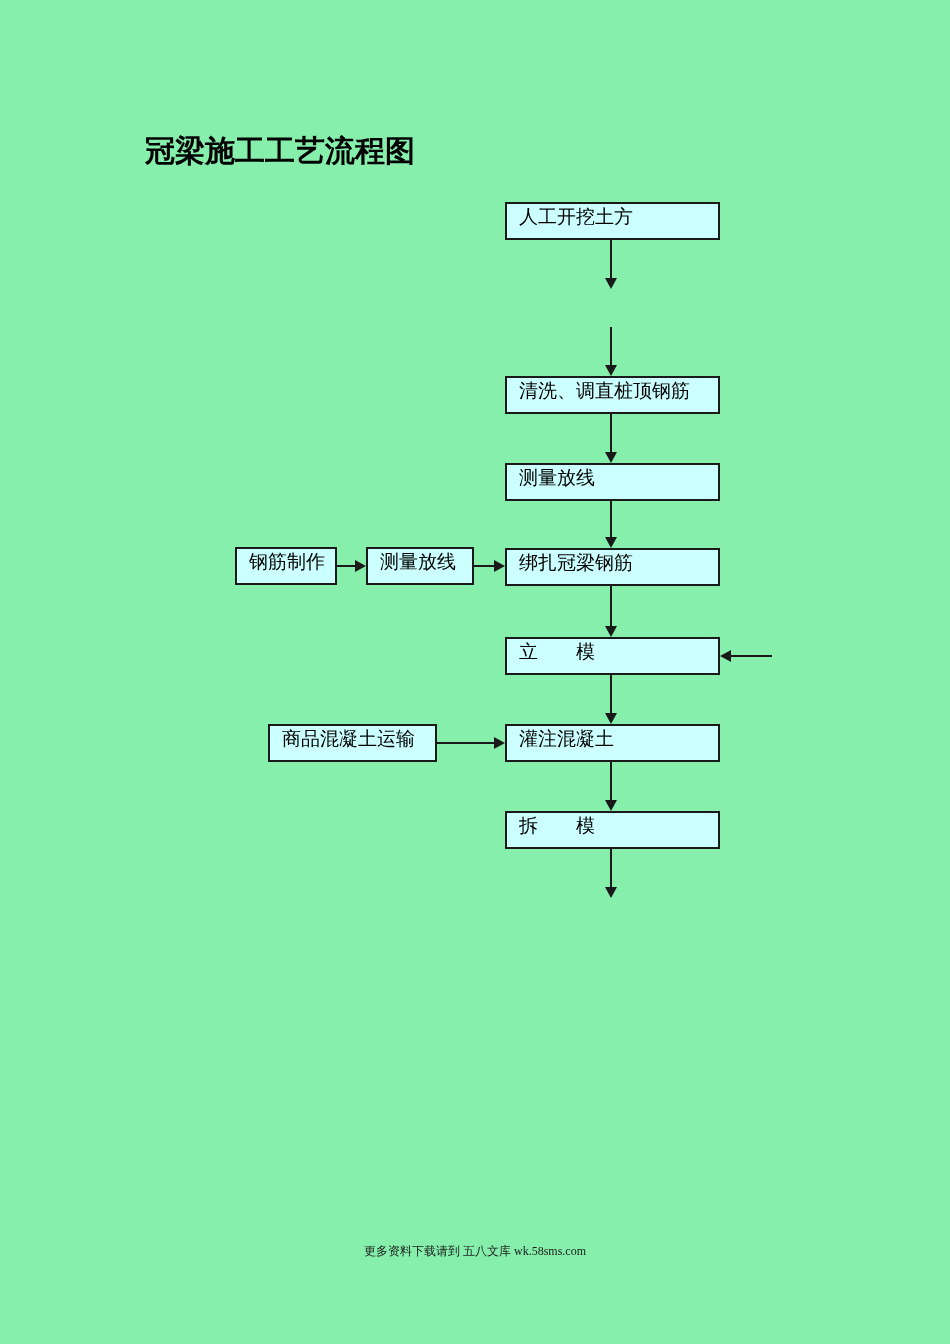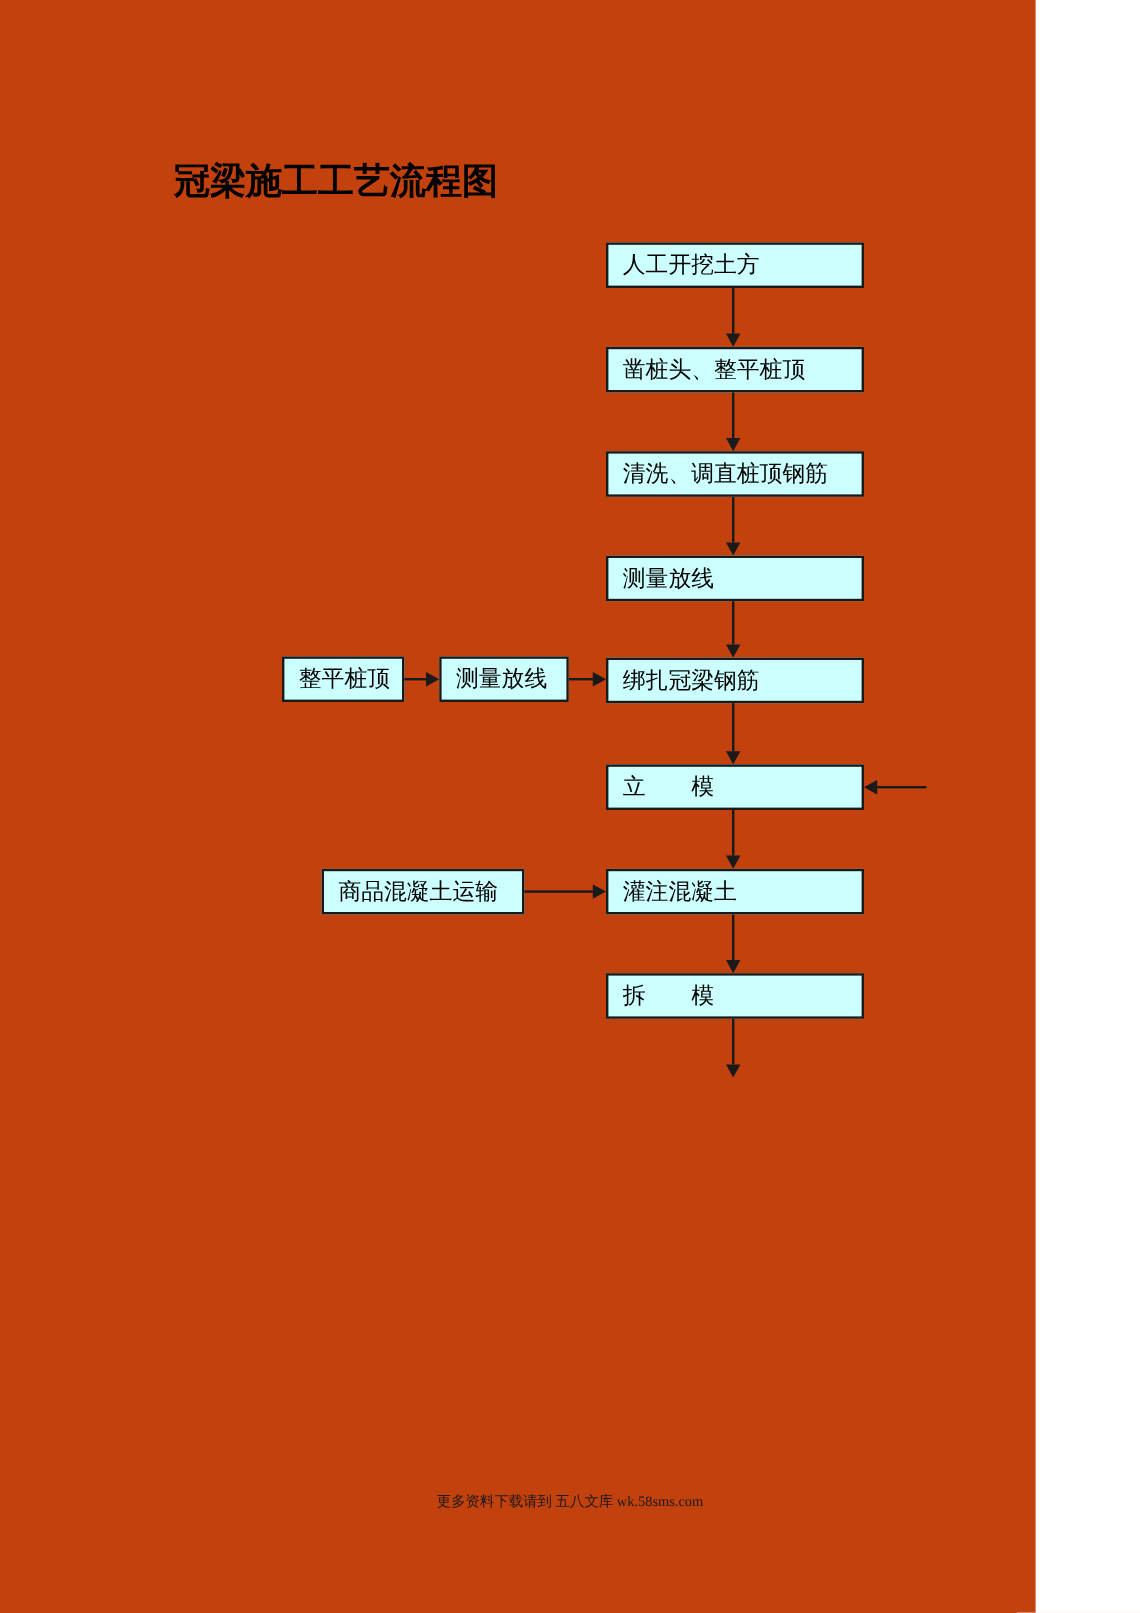--- a/index.html
+++ b/index.html
@@ -1,41 +1,40 @@
 <!DOCTYPE html>
 <html><head>
 <meta charset="utf-8">
 <style>
   html,body{margin:0;padding:0;background:#ffffff;}
   #canvas{
     position:relative;
-    width:863px;
+    width:950px;
     height:1344px;
-    background:#c2410c;
+    background:#86efac;
     overflow:hidden;
     font-family:"Liberation Serif","DejaVu Serif",serif;
   }
   .title{
     position:absolute;
     left:145px;
     top:131px;
     font-family:"Liberation Sans","DejaVu Sans",sans-serif;
     font-size:30px;
     font-weight:bold;
     color:#000000;
     white-space:nowrap;
   }
   .node{
     position:absolute;
     box-sizing:border-box;
     height:38px;
     background:#ccffff;
     border:2px solid #1a1a1a;
     display:flex;
-    align-items:center;
     padding-left:12px;
     font-size:19px;
     color:#000000;
     white-space:nowrap;
   }
   
   .m1{left:505px;top:202px;width:215px}
   .m2{left:505px;top:289px;width:215px}
   .m3{left:505px;top:376px;width:215px}
   .m4{left:505px;top:463px;width:215px}
@@ -85,44 +84,41 @@
 </head>
 <body>
 
 <div id="canvas">
 
   <div class="title">冠梁施工工艺流程图</div>
 
   <div class="node m1">
     <span>人工开挖土方</span>
   </div>
-  <div class="node m2">
-    <span>凿桩头、整平桩顶</span>
-  </div>
   <div class="node m4">
     <span>测量放线</span>
   </div>
   <div class="node m3">
     <span>清洗、调直桩顶钢筋</span>
   </div>
   <div class="node m5">
     <span>绑扎冠梁钢筋</span>
   </div>
   <div class="node m6">
     <span>立　　模</span>
   </div>
   <div class="node m8">
     <span>拆　　模</span>
   </div>
   <div class="node m7">
     <span>灌注混凝土</span>
   </div>
 
   <div class="node s1">
-    <span>整平桩顶</span>
+    <span>钢筋制作</span>
   </div>
   <div class="node s2">
     <span>测量放线</span>
   </div>
   <div class="node s3">
     <span>商品混凝土运输</span>
   </div>
 
   <div>
     <div class="vl v1l"></div>

